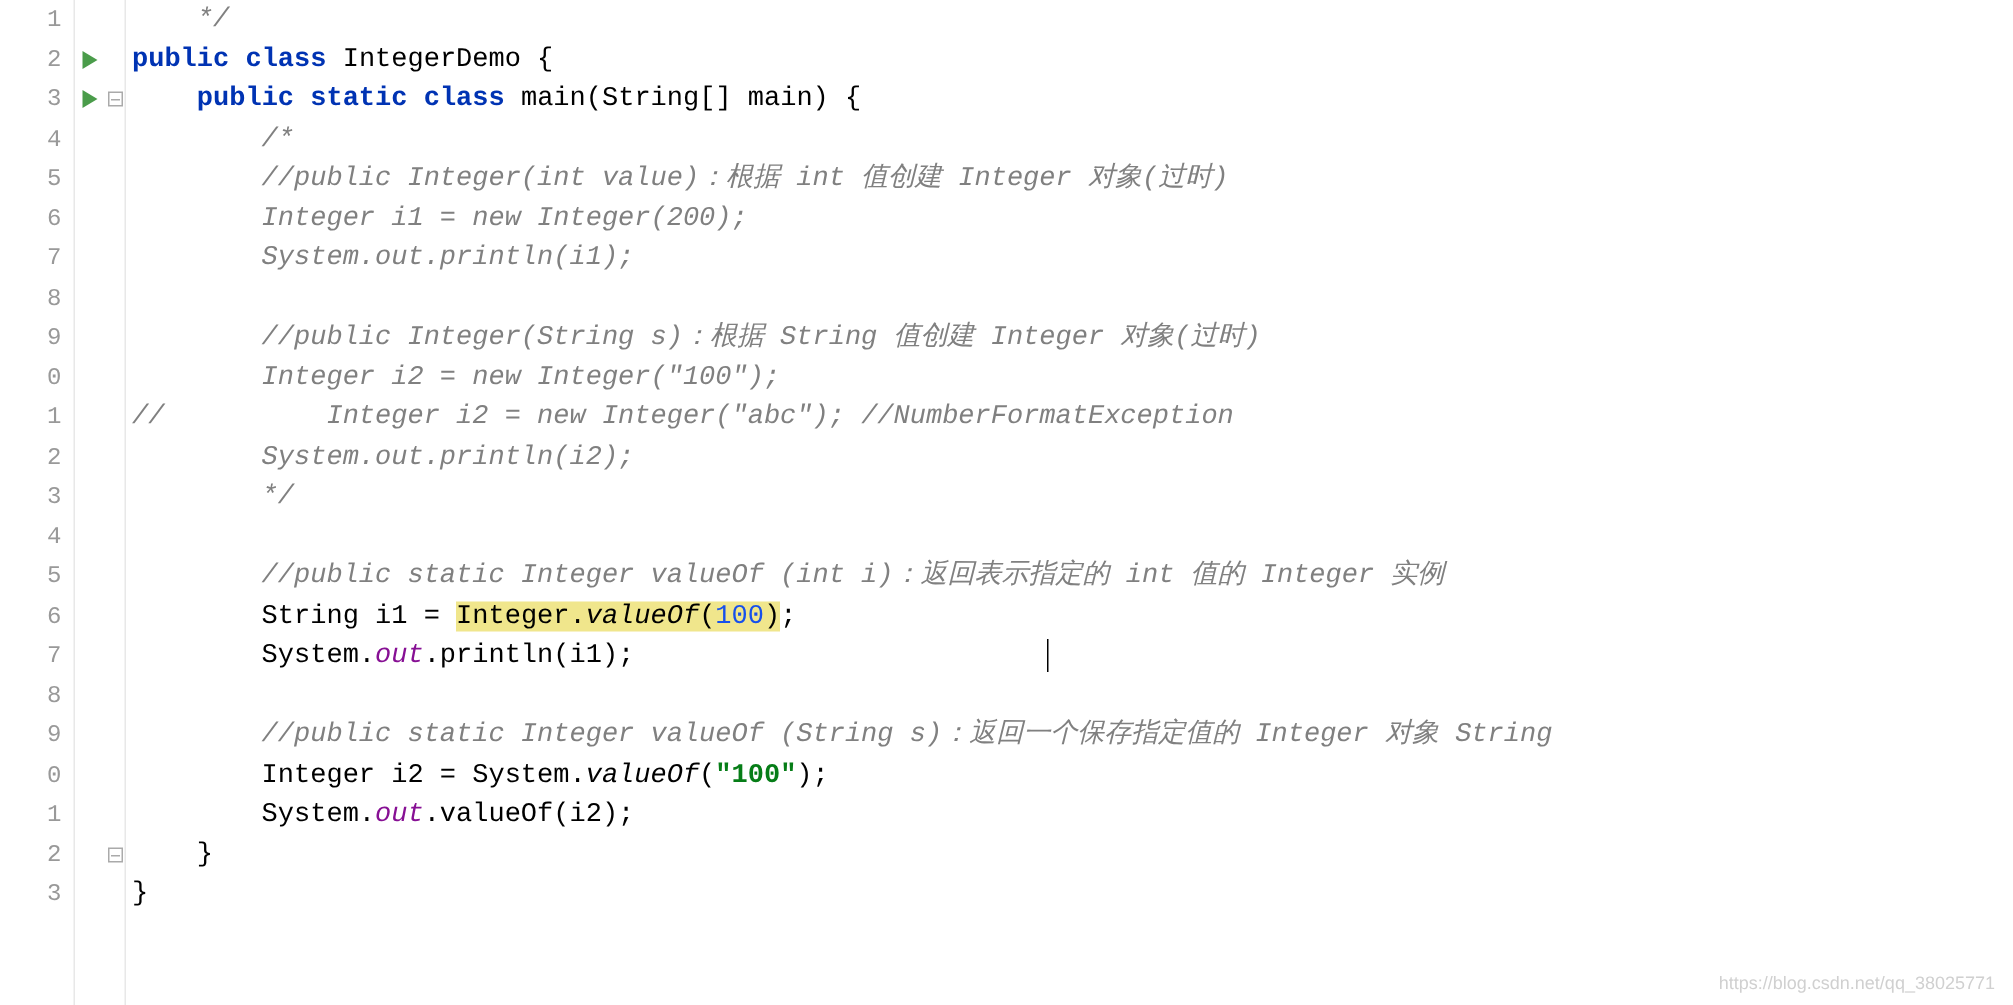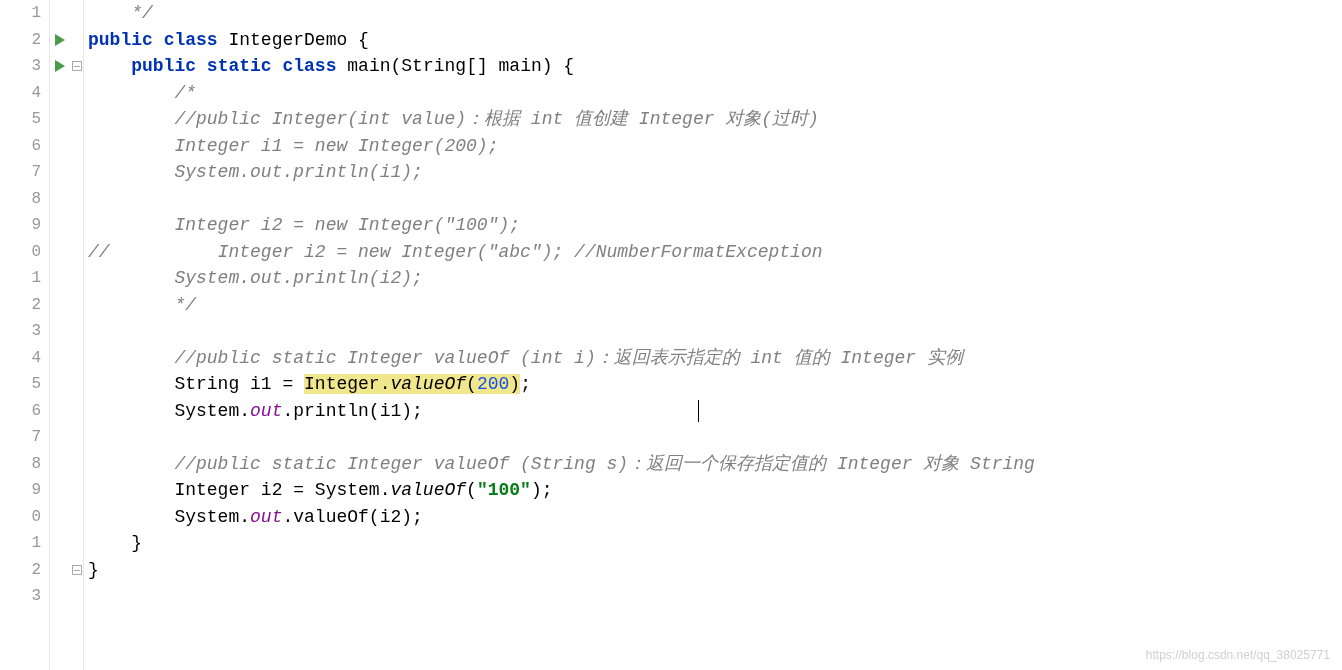--- a/index.html
+++ b/index.html
@@ -225,27 +225,28 @@
 
 <div class="editor">
   <div class="code-line"><span class="comment">    */</span></div>
   <div class="code-line"><span class="kw">public</span> <span class="kw">class</span> <span>IntegerDemo</span><span> {</span></div>
   <div class="code-line">    <span class="kw">public</span> <span class="kw">static</span> <span class="kw">class</span> <span>main</span><span>(String[] main) {</span></div>
   <div class="code-line"><span class="comment">        /*</span></div>
   <div class="code-line"><span class="comment">        //public Integer(int value)：根据 int 值创建 Integer 对象(过时)</span></div>
   <div class="code-line"><span class="comment">        Integer i1 = new Integer(200);</span></div>
   <div class="code-line"><span class="comment">        System.out.println(i1);</span></div>
   <div class="code-line"><span class="comment"></span></div>
+  <div class="code-line"><span class="comment">        //public Integer(String s)：根据 String 值创建 Integer 对象(过时)</span></div>
   <div class="code-line"><span class="comment">        Integer i2 = new Integer("100");</span></div>
   <div class="code-line"><span class="comment">//</span><span class="comment">          Integer i2 = new Integer("abc"); //NumberFormatException</span></div>
   <div class="code-line"><span class="comment">        System.out.println(i2);</span></div>
   <div class="code-line"><span class="comment">        */</span></div>
   <div class="code-line"><span></span></div>
   <div class="code-line"><span class="comment">        //public static Integer valueOf (int i)：返回表示指定的 int 值的 Integer 实例</span></div>
-  <div class="code-line"><span>        String i1 = </span><span class="highlight"><span>Integer.</span><span class="method-italic">valueOf</span><span>(</span><span class="num">200</span><span>)</span></span><span>;</span></div>
+  <div class="code-line"><span>        String i1 = </span><span class="highlight"><span>Integer.</span><span class="method-italic">valueOf</span><span>(</span><span class="num">100</span><span>)</span></span><span>;</span></div>
   <div class="code-line"><span>        System.</span><span class="field">out</span><span>.println(i1);</span><span class="cursor" style="left:610px;"></span></div>
   <div class="code-line"><span></span></div>
   <div class="code-line"><span class="comment">        //public static Integer valueOf (String s)：返回一个保存指定值的 Integer 对象 String</span></div>
   <div class="code-line"><span>        Integer i2 = System.</span><span class="method-italic">valueOf</span><span>(</span><span class="str">"100"</span><span>);</span></div>
   <div class="code-line"><span>        System.</span><span class="field">out</span><span>.valueOf(i2);</span></div>
   <div class="code-line"><span>    }</span></div>
   <div class="code-line"><span>}</span></div>
 </div>
 
 <div class="watermark">https://blog.csdn.net/qq_38025771</div>

